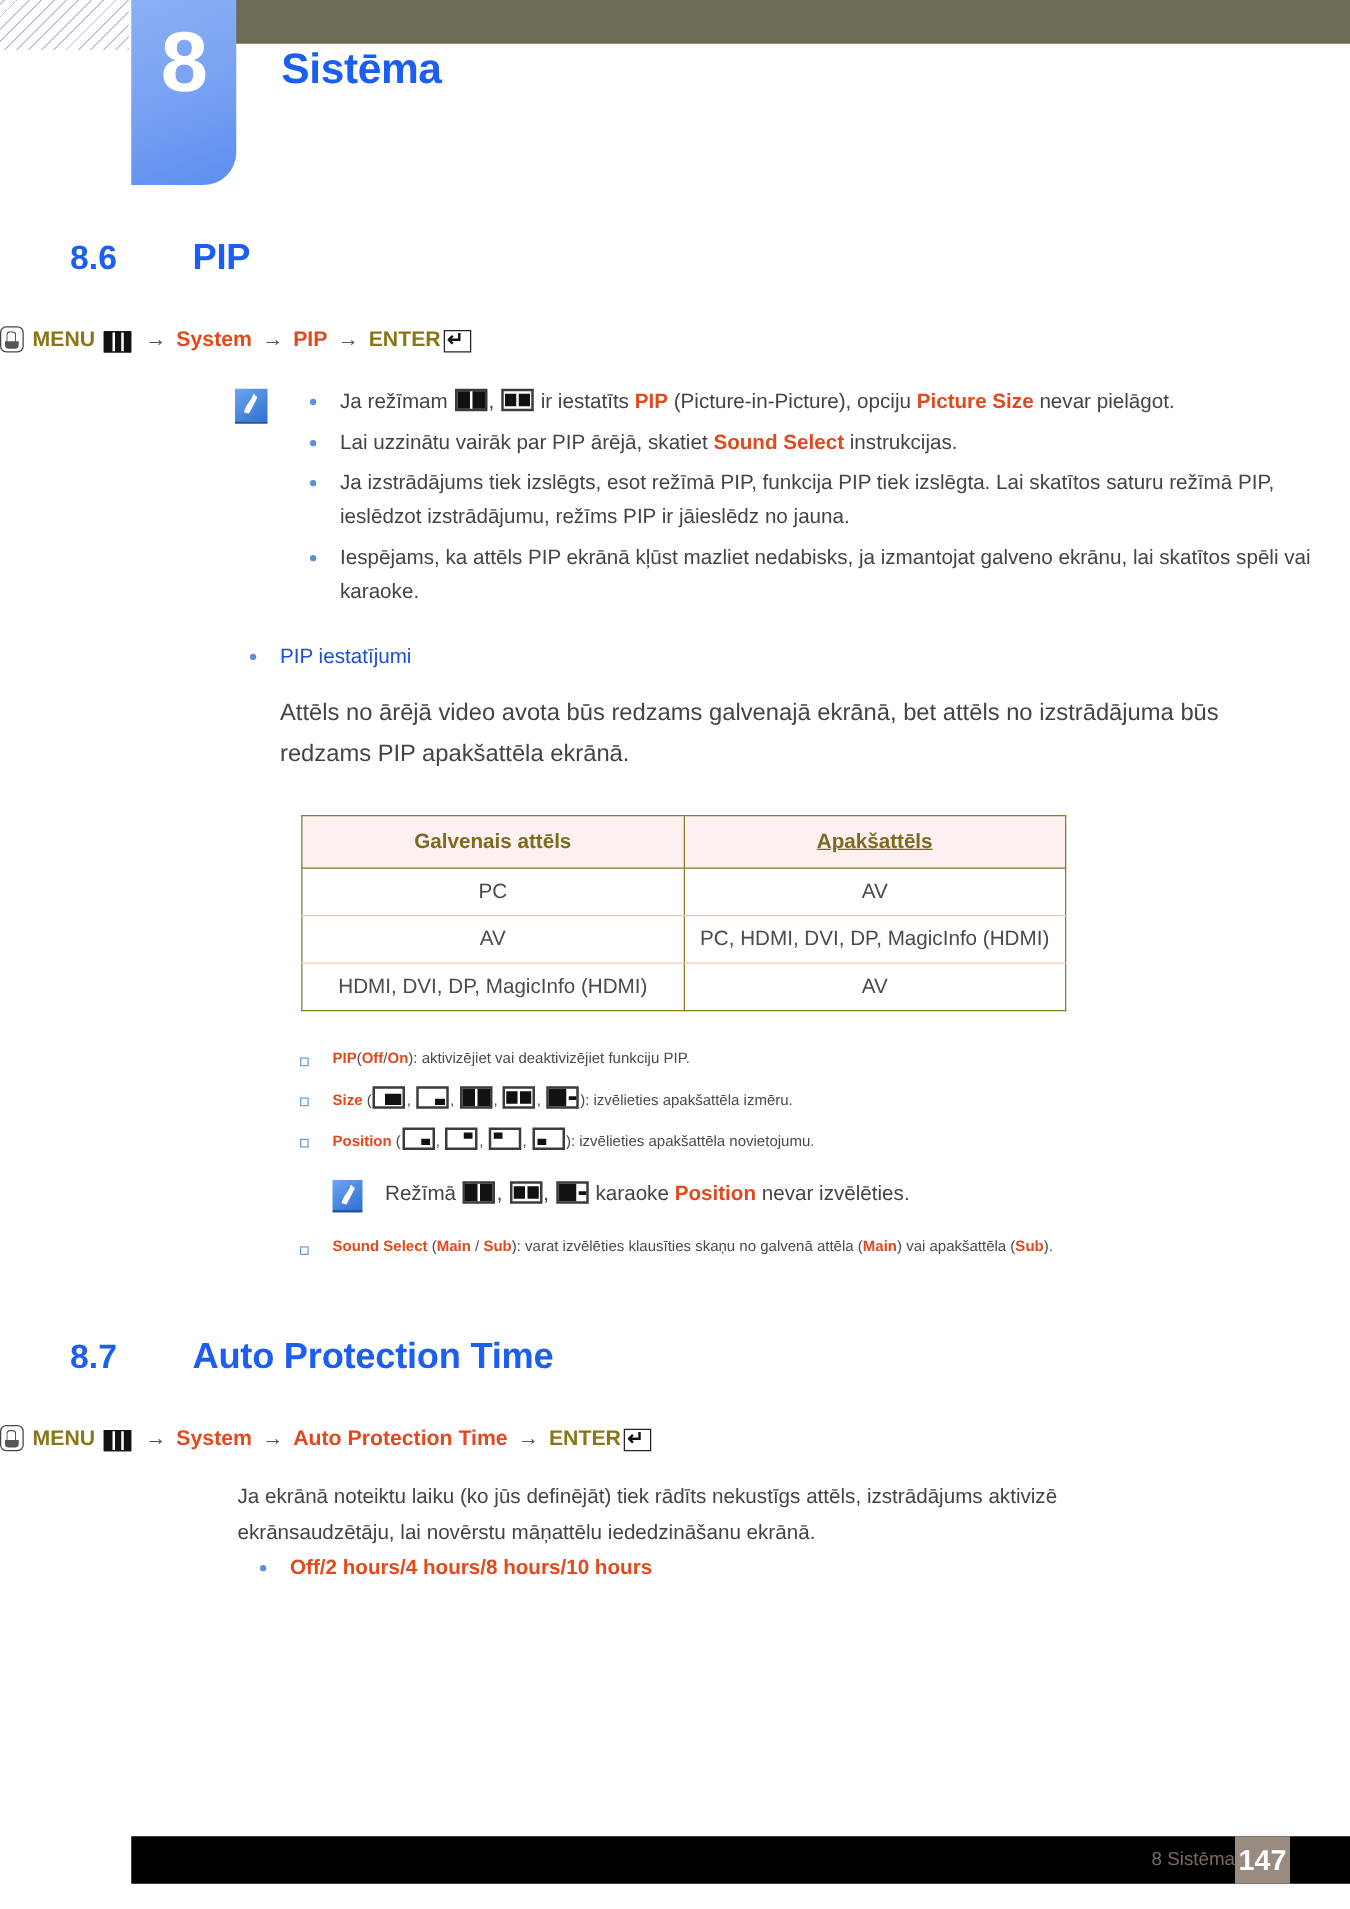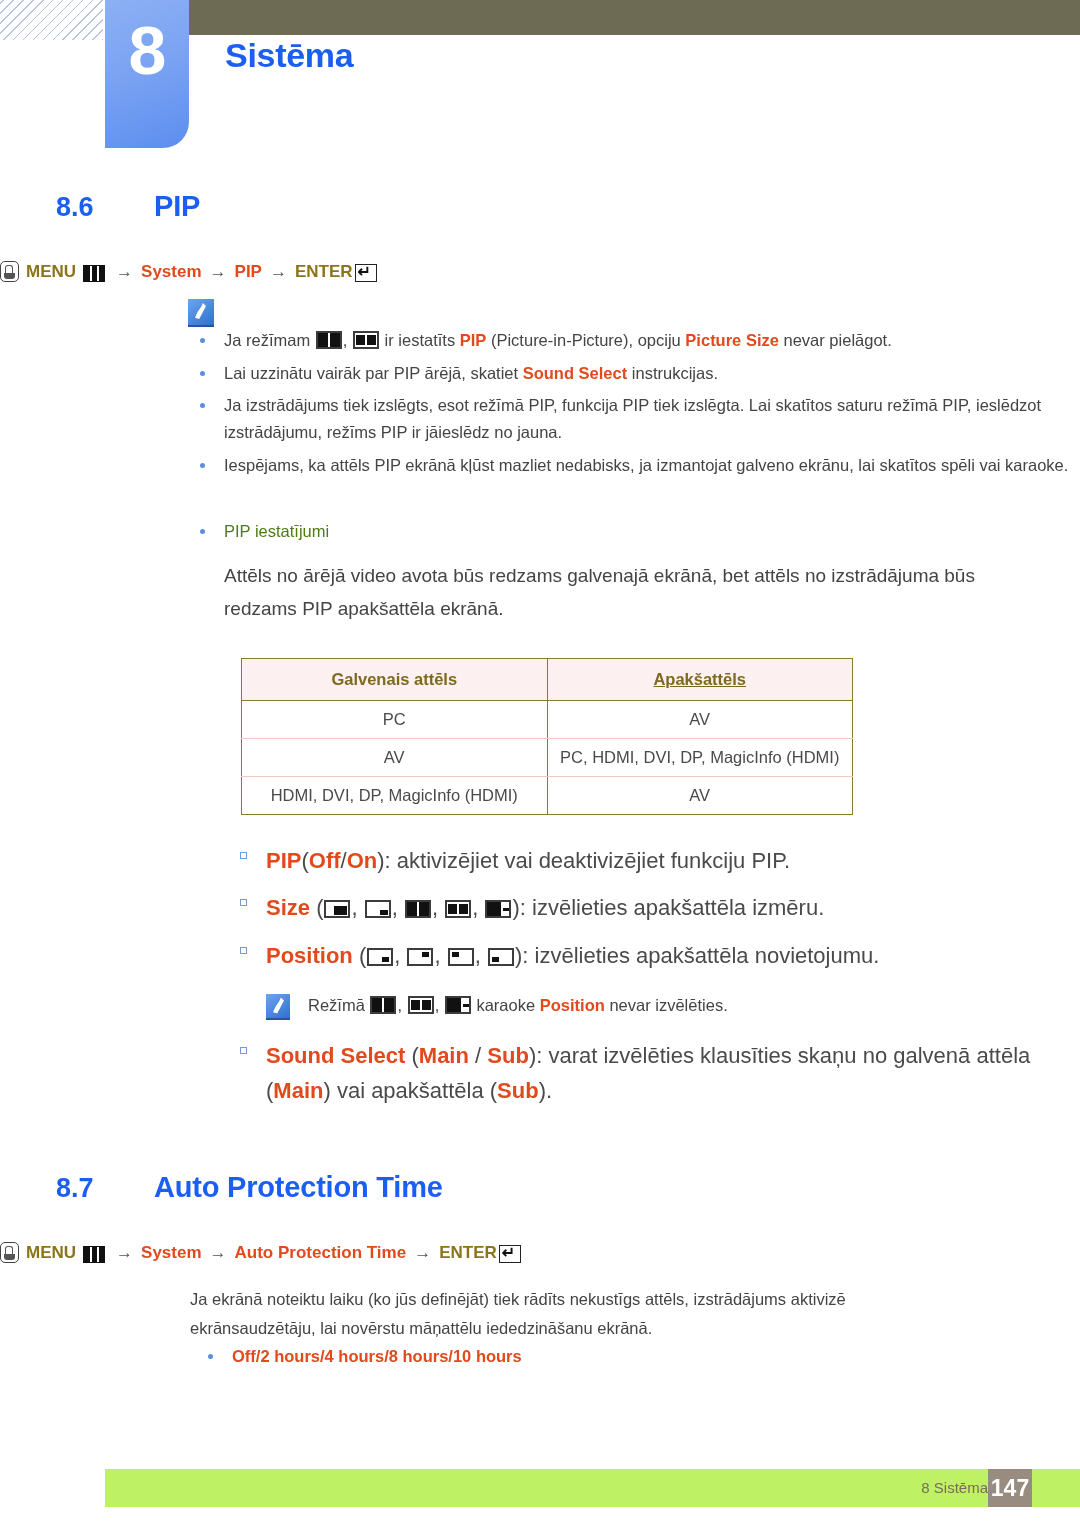--- a/index.html
+++ b/index.html
@@ -219,23 +219,22 @@
   .pip-dash i.b { left: 16px; top: 6px; width: 6px; height: 3px; }
   
   .pip-pos-br i { right: 2px; bottom: 2px; width: 7px; height: 5px; }
   .pip-pos-tr i { right: 2px; top: 2px;    width: 7px; height: 5px; }
   .pip-pos-tl i { left: 2px;  top: 2px;    width: 7px; height: 5px; }
   .pip-pos-bl i { left: 2px;  bottom: 2px; width: 7px; height: 5px; }
 
   
   .note {
     display: flex;
-    margin-top: 14px;
+    margin-top: 26px;
     margin-left: 188px;
-    flex-direction: column;
   }
   .note-icon {
     flex: 0 0 26px;
     width: 26px; height: 26px;
     background: linear-gradient(145deg, #6ca6ef 0%, #2f6fd0 100%);
     border-bottom: 2px solid #2455a0;
     position: relative;
     margin-top: 3px;
     margin-right: 22px;
   }
@@ -272,22 +271,22 @@
     border-radius: 50%;
   }
 
   
   .lvl1 {
     position: relative;
     margin-left: 188px;
     padding-left: 36px;
     font-size: 16.5px;
     line-height: 1.62;
-    color: #4d7c0f;
-    margin-top: 33px;
+    color: #1d4ed8;
+    margin-top: 20px;
   }
   .lvl1::before {
     content: "";
     position: absolute;
     left: 12px; top: 11px;
     width: 5px; height: 5px;
     background: #5b8edb;
     border-radius: 50%;
   }
   .para {
@@ -341,21 +340,21 @@
   
   ul.sq {
     list-style: none;
     margin: 28px 0 0 0;
     padding: 0;
   }
   ul.sq > li {
     position: relative;
     margin-left: 234px;
     padding-left: 32px;
-    font-size: 22px;
+    font-size: 12px;
     line-height: 1.62;
     color: #4a4a4a;
     margin-bottom: 12px;
   }
   ul.sq > li::before {
     content: "";
     position: absolute;
     left: 6px; top: 9px;
     width: 7px; height: 7px;
     border: 1.4px solid #6f9ddc;
@@ -402,21 +401,21 @@
     left: 18px;
   }
 
   
   .footer {
     position: absolute;
     left: 105px;
     bottom: 20px;
     width: 975px;
     height: 38px;
-    background: #bef264;
+    background: #000000;
   }
   .footer-label {
     position: absolute;
     right: 92px;
     top: 0;
     line-height: 38px;
     font-size: 15px;
     color: #7a6a5e;
   }
   .footer-page {

